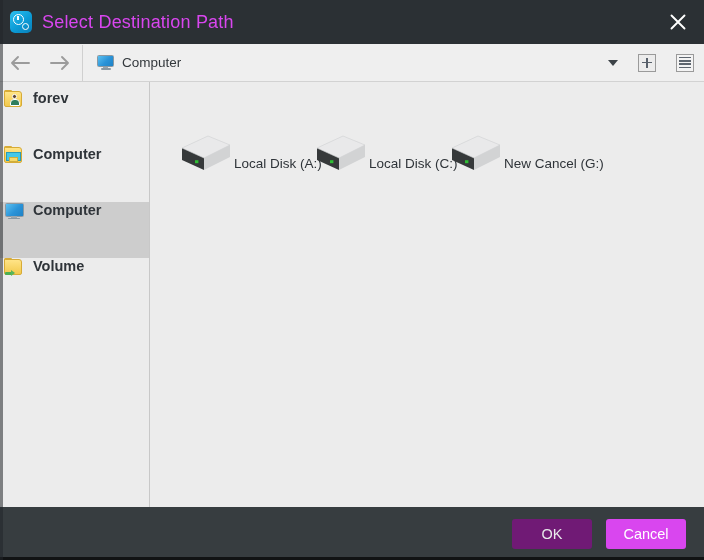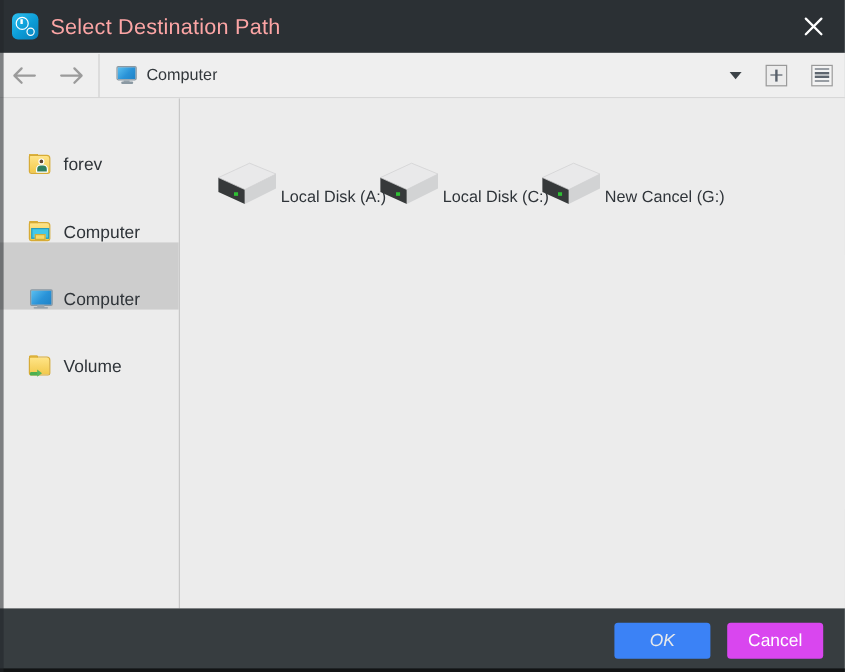--- a/index.html
+++ b/index.html
@@ -63,21 +63,21 @@
   }
   .app-icon .clk2 {
     position: absolute;
     width: 7px; height: 7px;
     border: 1.6px solid #ffffff;
     border-radius: 50%;
     right: 3px; bottom: 3px;
     box-sizing: border-box;
   }
   .title-text {
-    color: #fca5a5;
+    color: #d946ef;
     font-size: 18px;
     letter-spacing: 0.2px;
     white-space: nowrap;
   }
   .close-btn {
     position: absolute;
     right: 0; top: 0;
     width: 52px; height: 44px;
     display: flex;
     align-items: center;
@@ -224,24 +224,25 @@
     flex: 0 0 150px;
     background: #ececec;
     border-right: 1px solid #c8c8c8;
     padding-top: 8px;
     box-sizing: border-box;
     overflow: hidden;
   }
   .side-item {
     height: 56px;
     display: flex;
-    align-items: flex-end;
-    padding-left: 24px;
-    box-sizing: border-box;
-    cursor: pointer;
+    align-items: flex-start;
+    padding-left: 4px;
+    box-sizing: border-box;
+    cursor: pointer;
+    font-weight: bold;
   }
   .side-item.selected { background: #cdcdcd; }
   .side-label {
     font-size: 14.5px;
     color: #2f3439;
     margin-left: 9px;
     white-space: nowrap;
   }
 
   
@@ -388,23 +389,22 @@
     border-radius: 3px;
     font-size: 14.5px;
     font-family: "Liberation Sans", sans-serif;
     color: #ffffff;
     cursor: pointer;
     padding: 0;
     line-height: 30px;
     text-align: center;
   }
   .btn-ok {
-    background: #3b82f6;
+    background: #701a75;
     color: #e8eaeb;
-    font-style: italic;
   }
   .btn-cancel {
     background: #d946ef;
   }
   .footer-shadow {
     position: absolute;
     left: 0; right: 0; bottom: 0;
     height: 3px;
     background: #111314;
   }

